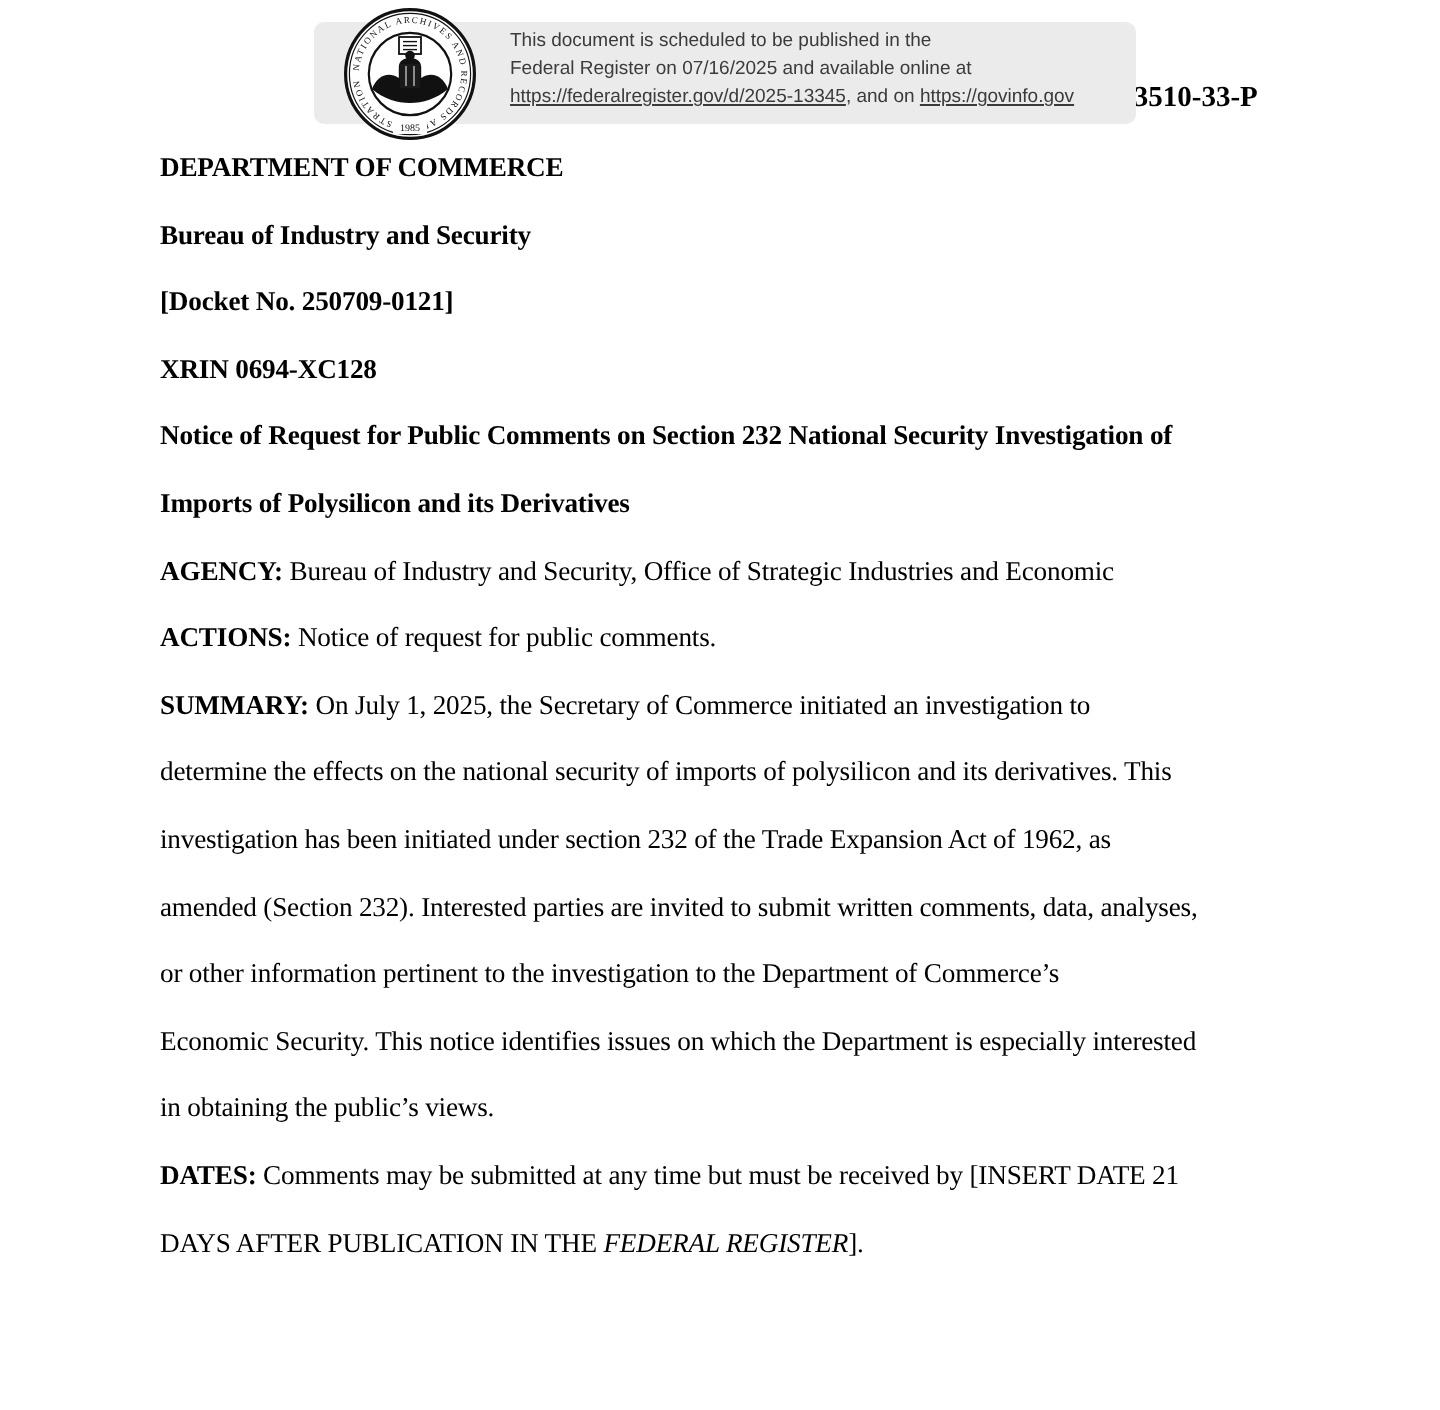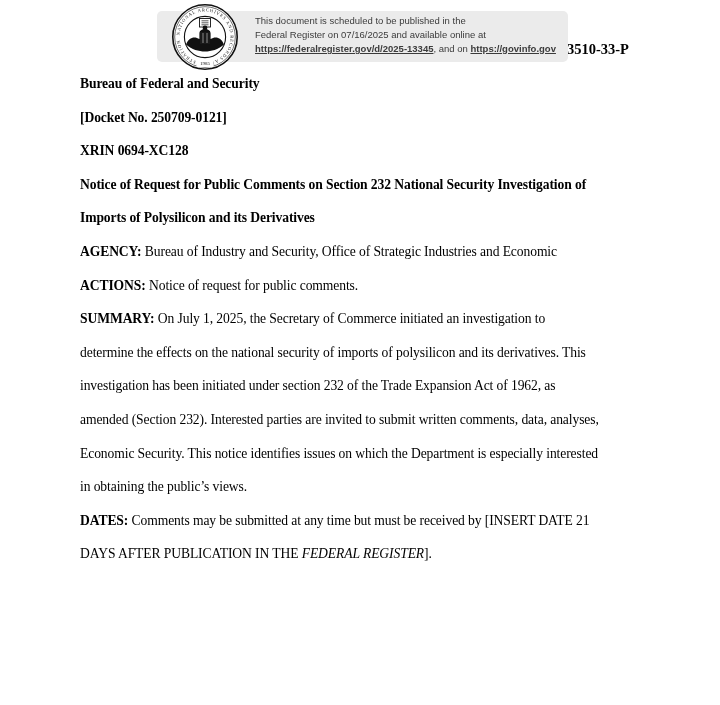--- a/index.html
+++ b/index.html
@@ -24,21 +24,21 @@
   .banner-text{
     position:absolute;
     left:98px;top:3px;
     font-family:"Liberation Sans","DejaVu Sans",sans-serif;
     font-size:9.5px;
     line-height:14px;
     color:#3b3b3b;
     white-space:nowrap;
   }
   .blink{
-    font-weight:bold;
+    font-weight:normal;
     text-decoration:underline;
     color:#3b3b3b;
     cursor:pointer;
     margin-top:26px;
   }
   
   .seal{
     position:absolute;
     left:169px;top:1px;
     z-index:2;
@@ -112,30 +112,32 @@
       <line x1="2" y1="-4" x2="2" y2="6" stroke="#fff" stroke-width="0.5"></line>
     </g>
 
     <rect x="-8.5" y="22.5" width="17" height="7.5" fill="#ffffff"></rect>
     <text x="0" y="28.3" text-anchor="middle" font-family="Liberation Serif, DejaVu Serif, serif" font-size="5" fill="#111">1985</text>
   </svg>
 
   <div class="billing">e: 3510-33-P</div>
 
   <div class="doc" id="doc">
-      <div class="line"><span class="bold">Bureau of Federal and Security</span></div>
+      <div class="line"><span class="bold">DEPARTMENT OF COMMERCE</span></div>
+      <div class="line"><span class="bold">Bureau of Industry and Security</span></div>
       <div class="line"><span class="bold">[Docket No. 250709-0121]</span></div>
       <div class="line"><span class="bold">XRIN 0694-XC128</span></div>
       <div class="line"><span class="bold">Notice of Request for Public Comments on Section 232 National Security Investigation of</span></div>
       <div class="line"><span class="bold">Imports of Polysilicon and its Derivatives</span></div>
       <div class="line"><span class="bold">AGENCY:</span><span class="regular"> Bureau of Industry and Security, Office of Strategic Industries and Economic</span></div>
       <div class="line"><span class="bold">ACTIONS:</span><span class="regular"> Notice of request for public comments.</span></div>
       <div class="line"><span class="bold">SUMMARY:</span><span class="regular"> On July 1, 2025, the Secretary of Commerce initiated an investigation to</span></div>
       <div class="line"><span class="regular">determine the effects on the national security of imports of polysilicon and its derivatives. This</span></div>
       <div class="line"><span class="regular">investigation has been initiated under section 232 of the Trade Expansion Act of 1962, as</span></div>
       <div class="line"><span class="regular">amended (Section 232). Interested parties are invited to submit written comments, data, analyses,</span></div>
+      <div class="line"><span class="regular">or other information pertinent to the investigation to the Department of Commerce’s</span></div>
       <div class="line"><span class="regular">Economic Security. This notice identifies issues on which the Department is especially interested</span></div>
       <div class="line"><span class="regular">in obtaining the public’s views.</span></div>
       <div class="line"><span class="bold">DATES:</span><span class="regular"> Comments may be submitted at any time but must be received by [INSERT DATE 21</span></div>
       <div class="line"><span class="regular">DAYS AFTER PUBLICATION IN THE </span><span class="italic">FEDERAL REGISTER</span><span class="regular">].</span></div>
     </div>
 
 </div>
 
 </body></html>

